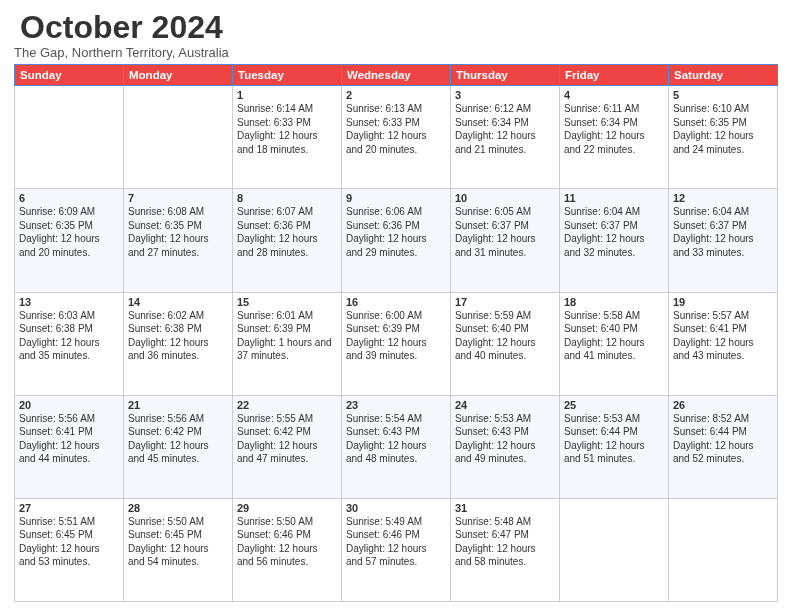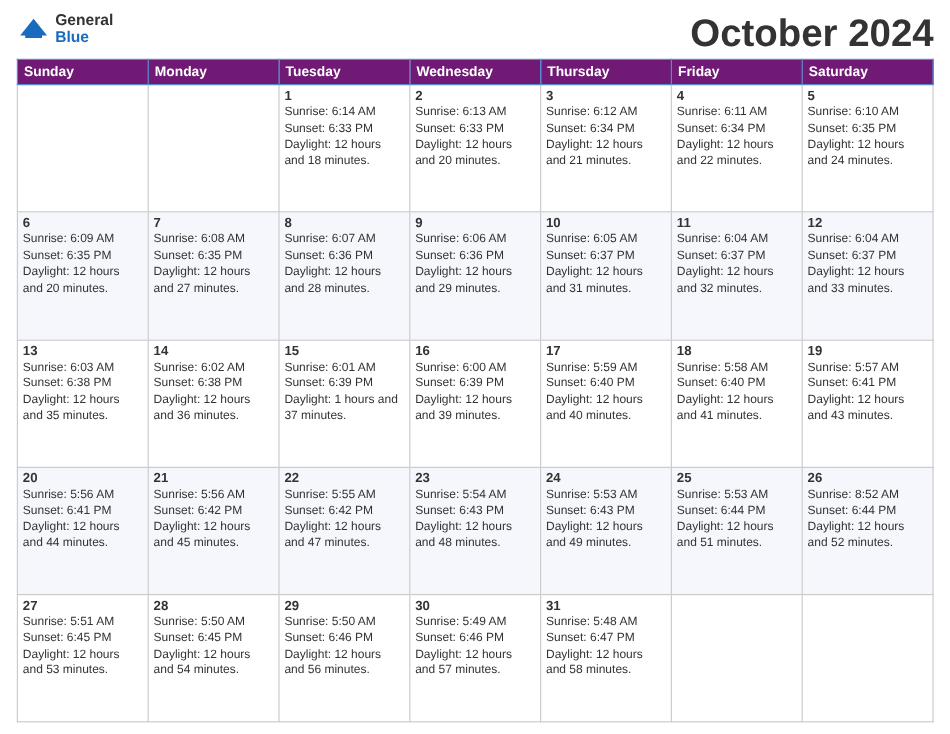--- a/index.html
+++ b/index.html
@@ -55,21 +55,21 @@
       font-size: 13px;
       color: #555;
     }
     .calendar {
       flex: 1;
       border-collapse: collapse;
       width: 100%;
       table-layout: fixed;
     }
     .calendar th {
-      background-color: #701a75;
+      background-color: #ef4444;
       color: #fff;
       text-align: left;
       padding: 4px 5px;
       font-size: 11.5px;
       font-weight: bold;
       border: 1px solid #5588d0;
     }
     .calendar td {
       border: 1px solid #ccc;
       vertical-align: top;
@@ -95,33 +95,23 @@
     }
     .empty {
       background: #fff;
     }
   </style>
 </head>
 <body>
 
 <div class="page">
   <div class="header">
-    <div class="logo">
-      <svg class="logo-icon" viewBox="0 0 40 40">
-        <rect x="0" y="0" width="40" height="40" fill="white"></rect>
-        <polygon points="20,8 36,28 4,28" fill="#1a6bbf"></polygon>
-        <rect x="10" y="26" width="20" height="5" fill="#1a6bbf"></rect>
-      </svg>
-      <div class="logo-text">
-        <span class="general">General</span>
-        <span class="blue">Blue</span>
-      </div>
-    </div>
     <div class="title-block">
       <div class="month-title">October 2024</div>
+      <div class="location">The Gap, Northern Territory, Australia</div>
     </div>
   </div>
 
   <table class="calendar">
     <thead>
       <tr>
       <th>Sunday</th>
           <th>Monday</th>
           <th>Tuesday</th>
           <th>Wednesday</th>

